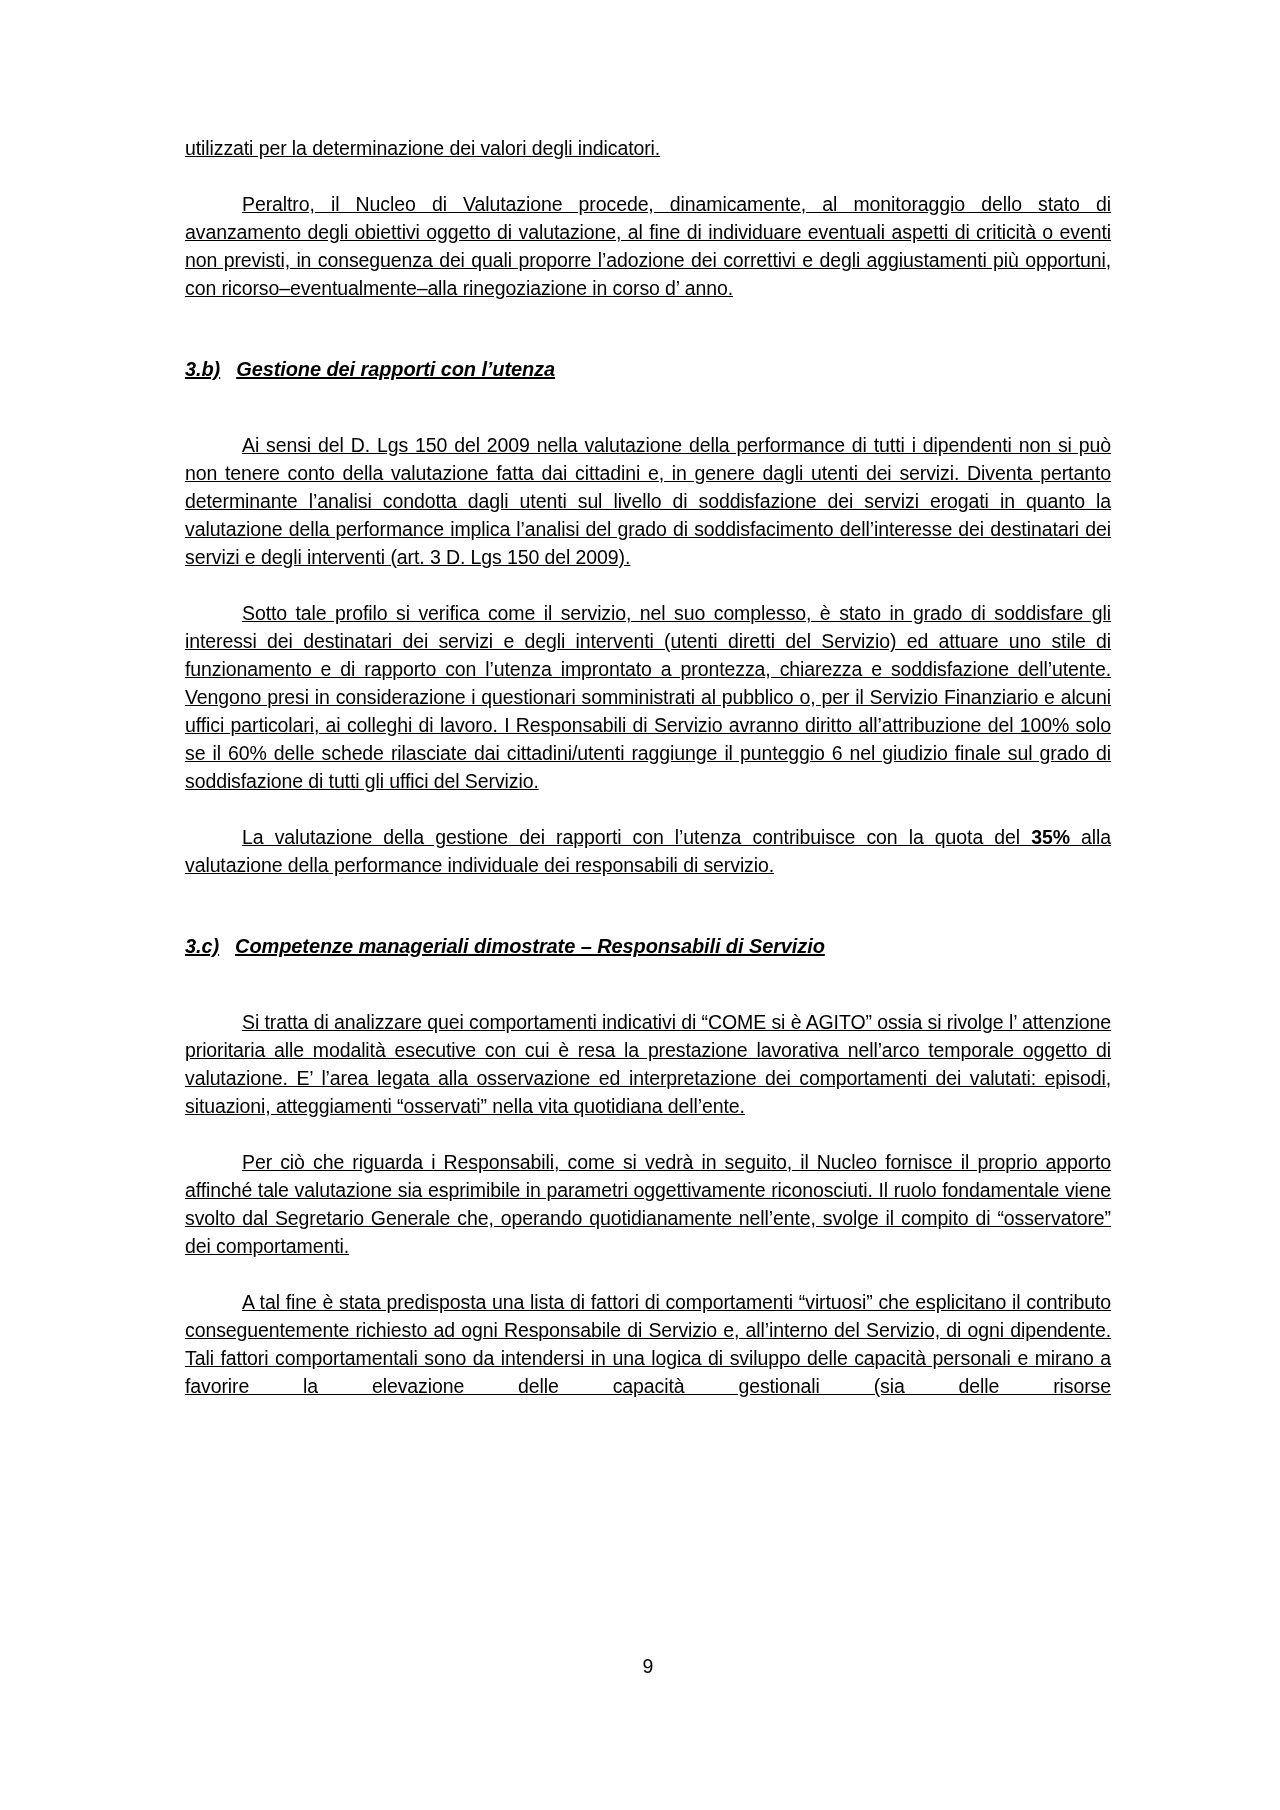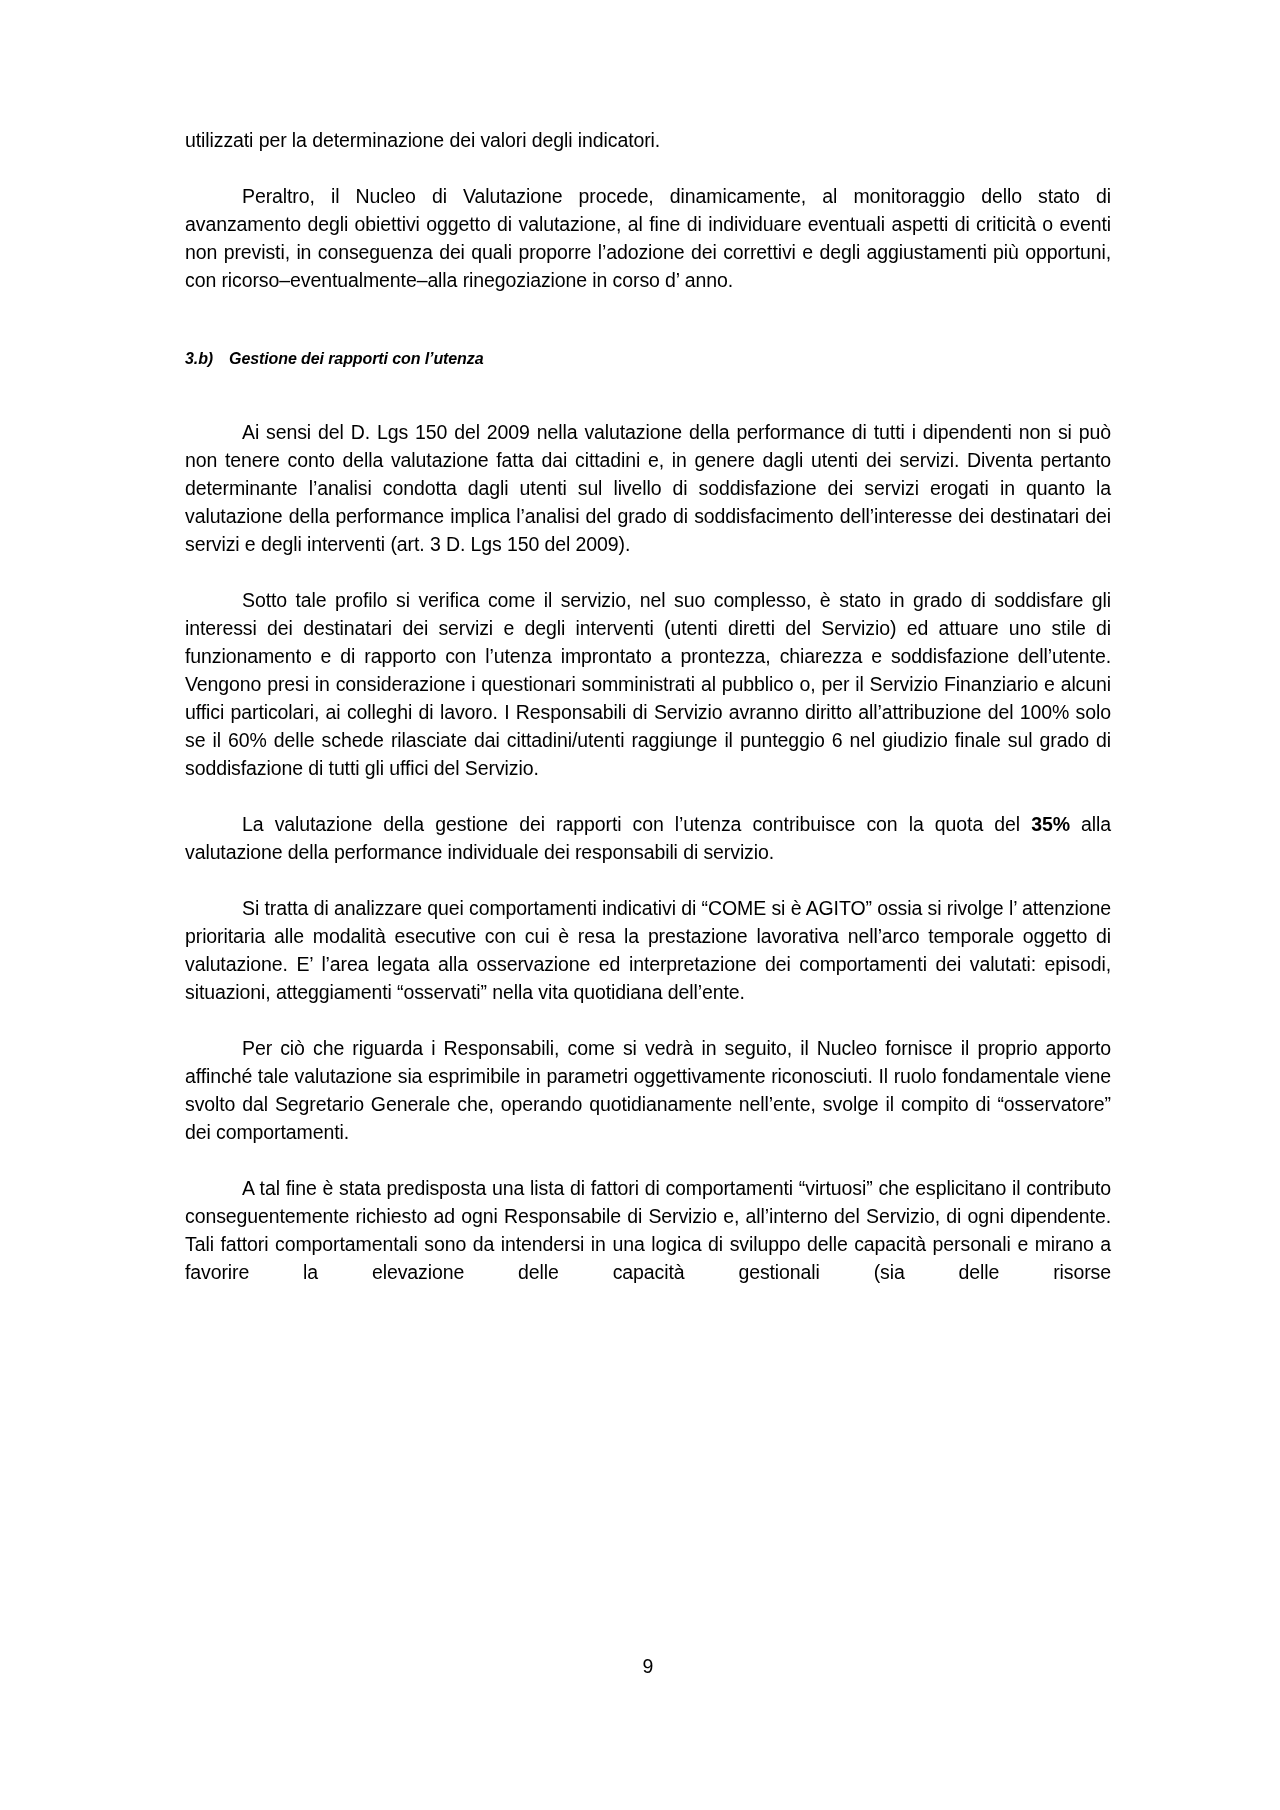--- a/index.html
+++ b/index.html
@@ -13,41 +13,42 @@
     height: 1810px;
     margin: 0 auto;
     background: #ffffff;
     font-family: "Liberation Sans", "DejaVu Sans", sans-serif;
     color: #000000;
     overflow: hidden;
   }
   .content {
     position: absolute;
     left: 185px;
-    top: 126px;
+    top: 134px;
     width: 926px;
+    text-decoration: underline;
   }
   .content p {
     font-size: 19.5px;
     line-height: 28px;
     letter-spacing: -0.1px;
     margin: 0 0 28px 0;
     text-align: justify;
   }
   .content p.indent {
     text-indent: 57px;
   }
   .content p.justify-last {
     text-align-last: justify;
   }
   .bold {
     font-weight: bold;
   }
   h2.section-heading {
-    font-size: 16px;
+    font-size: 20px;
     font-weight: bold;
     font-style: italic;
     letter-spacing: -0.1px;
     margin: 56px 0 50px 0;
   }
   h2 .h-num {
     margin-right: 16px;
   }
   .page-number {
     position: absolute;
@@ -71,20 +72,21 @@
 
 
     <h2 class="section-heading"><span class="h-num">3.b)</span><span class="h-title">Gestione dei rapporti con l’utenza</span></h2>
 
     <p class="indent">Ai sensi del D. Lgs 150 del 2009 nella valutazione della performance di tutti i dipendenti non si può non tenere conto della valutazione fatta dai cittadini e, in genere dagli utenti dei servizi. Diventa pertanto determinante l’analisi condotta dagli utenti sul livello di soddisfazione dei servizi erogati in quanto la valutazione della performance implica l’analisi del grado di soddisfacimento dell’interesse dei destinatari dei servizi e degli interventi (art. 3 D. Lgs 150 del 2009).</p>
 
     <p class="indent">Sotto tale profilo si verifica come il servizio, nel suo complesso, è stato in grado di soddisfare gli interessi dei destinatari dei servizi e degli interventi (utenti diretti del Servizio) ed attuare uno stile di funzionamento e di rapporto con l’utenza improntato a prontezza, chiarezza e soddisfazione dell’utente. Vengono presi in considerazione i questionari somministrati al pubblico o, per il Servizio Finanziario e alcuni uffici particolari, ai colleghi di lavoro. I Responsabili di Servizio avranno diritto all’attribuzione del 100% solo se il 60% delle schede rilasciate dai cittadini/utenti  raggiunge il punteggio 6 nel giudizio finale sul grado di soddisfazione di tutti gli uffici del Servizio.</p>
 
     <p class="indent"><span>La valutazione della gestione dei rapporti con l’utenza contribuisce con la quota del </span><span class="bold">35%</span><span> alla valutazione della performance individuale dei responsabili di servizio.</span></p>
 
+    <h2 class="section-heading"><span class="h-num">3.c)</span><span class="h-title">Competenze manageriali dimostrate – Responsabili di Servizio</span></h2>
 
     <p class="indent">Si tratta di analizzare quei comportamenti indicativi di “COME si è AGITO” ossia si rivolge l’ attenzione prioritaria alle modalità esecutive con cui è resa la prestazione lavorativa nell’arco temporale oggetto di valutazione. E’ l’area legata alla osservazione ed interpretazione dei comportamenti dei valutati: episodi, situazioni, atteggiamenti “osservati” nella vita quotidiana dell’ente.</p>
 
     <p class="indent">Per ciò che riguarda i Responsabili, come si vedrà in seguito, il Nucleo fornisce il proprio apporto affinché tale valutazione sia esprimibile in parametri oggettivamente riconosciuti. Il ruolo fondamentale viene svolto dal Segretario Generale che, operando quotidianamente nell’ente, svolge il compito di “osservatore” dei comportamenti.</p>
 
     <p class="indent justify-last">A tal fine è stata predisposta una lista di fattori di comportamenti “virtuosi” che esplicitano il contributo conseguentemente richiesto ad ogni Responsabile di Servizio e, all’interno del Servizio, di ogni dipendente. Tali fattori comportamentali sono da intendersi in una logica di sviluppo delle capacità personali e mirano a favorire la elevazione delle capacità gestionali (sia delle risorse</p>
 
   </div>
 
   <div class="page-number">9</div>

